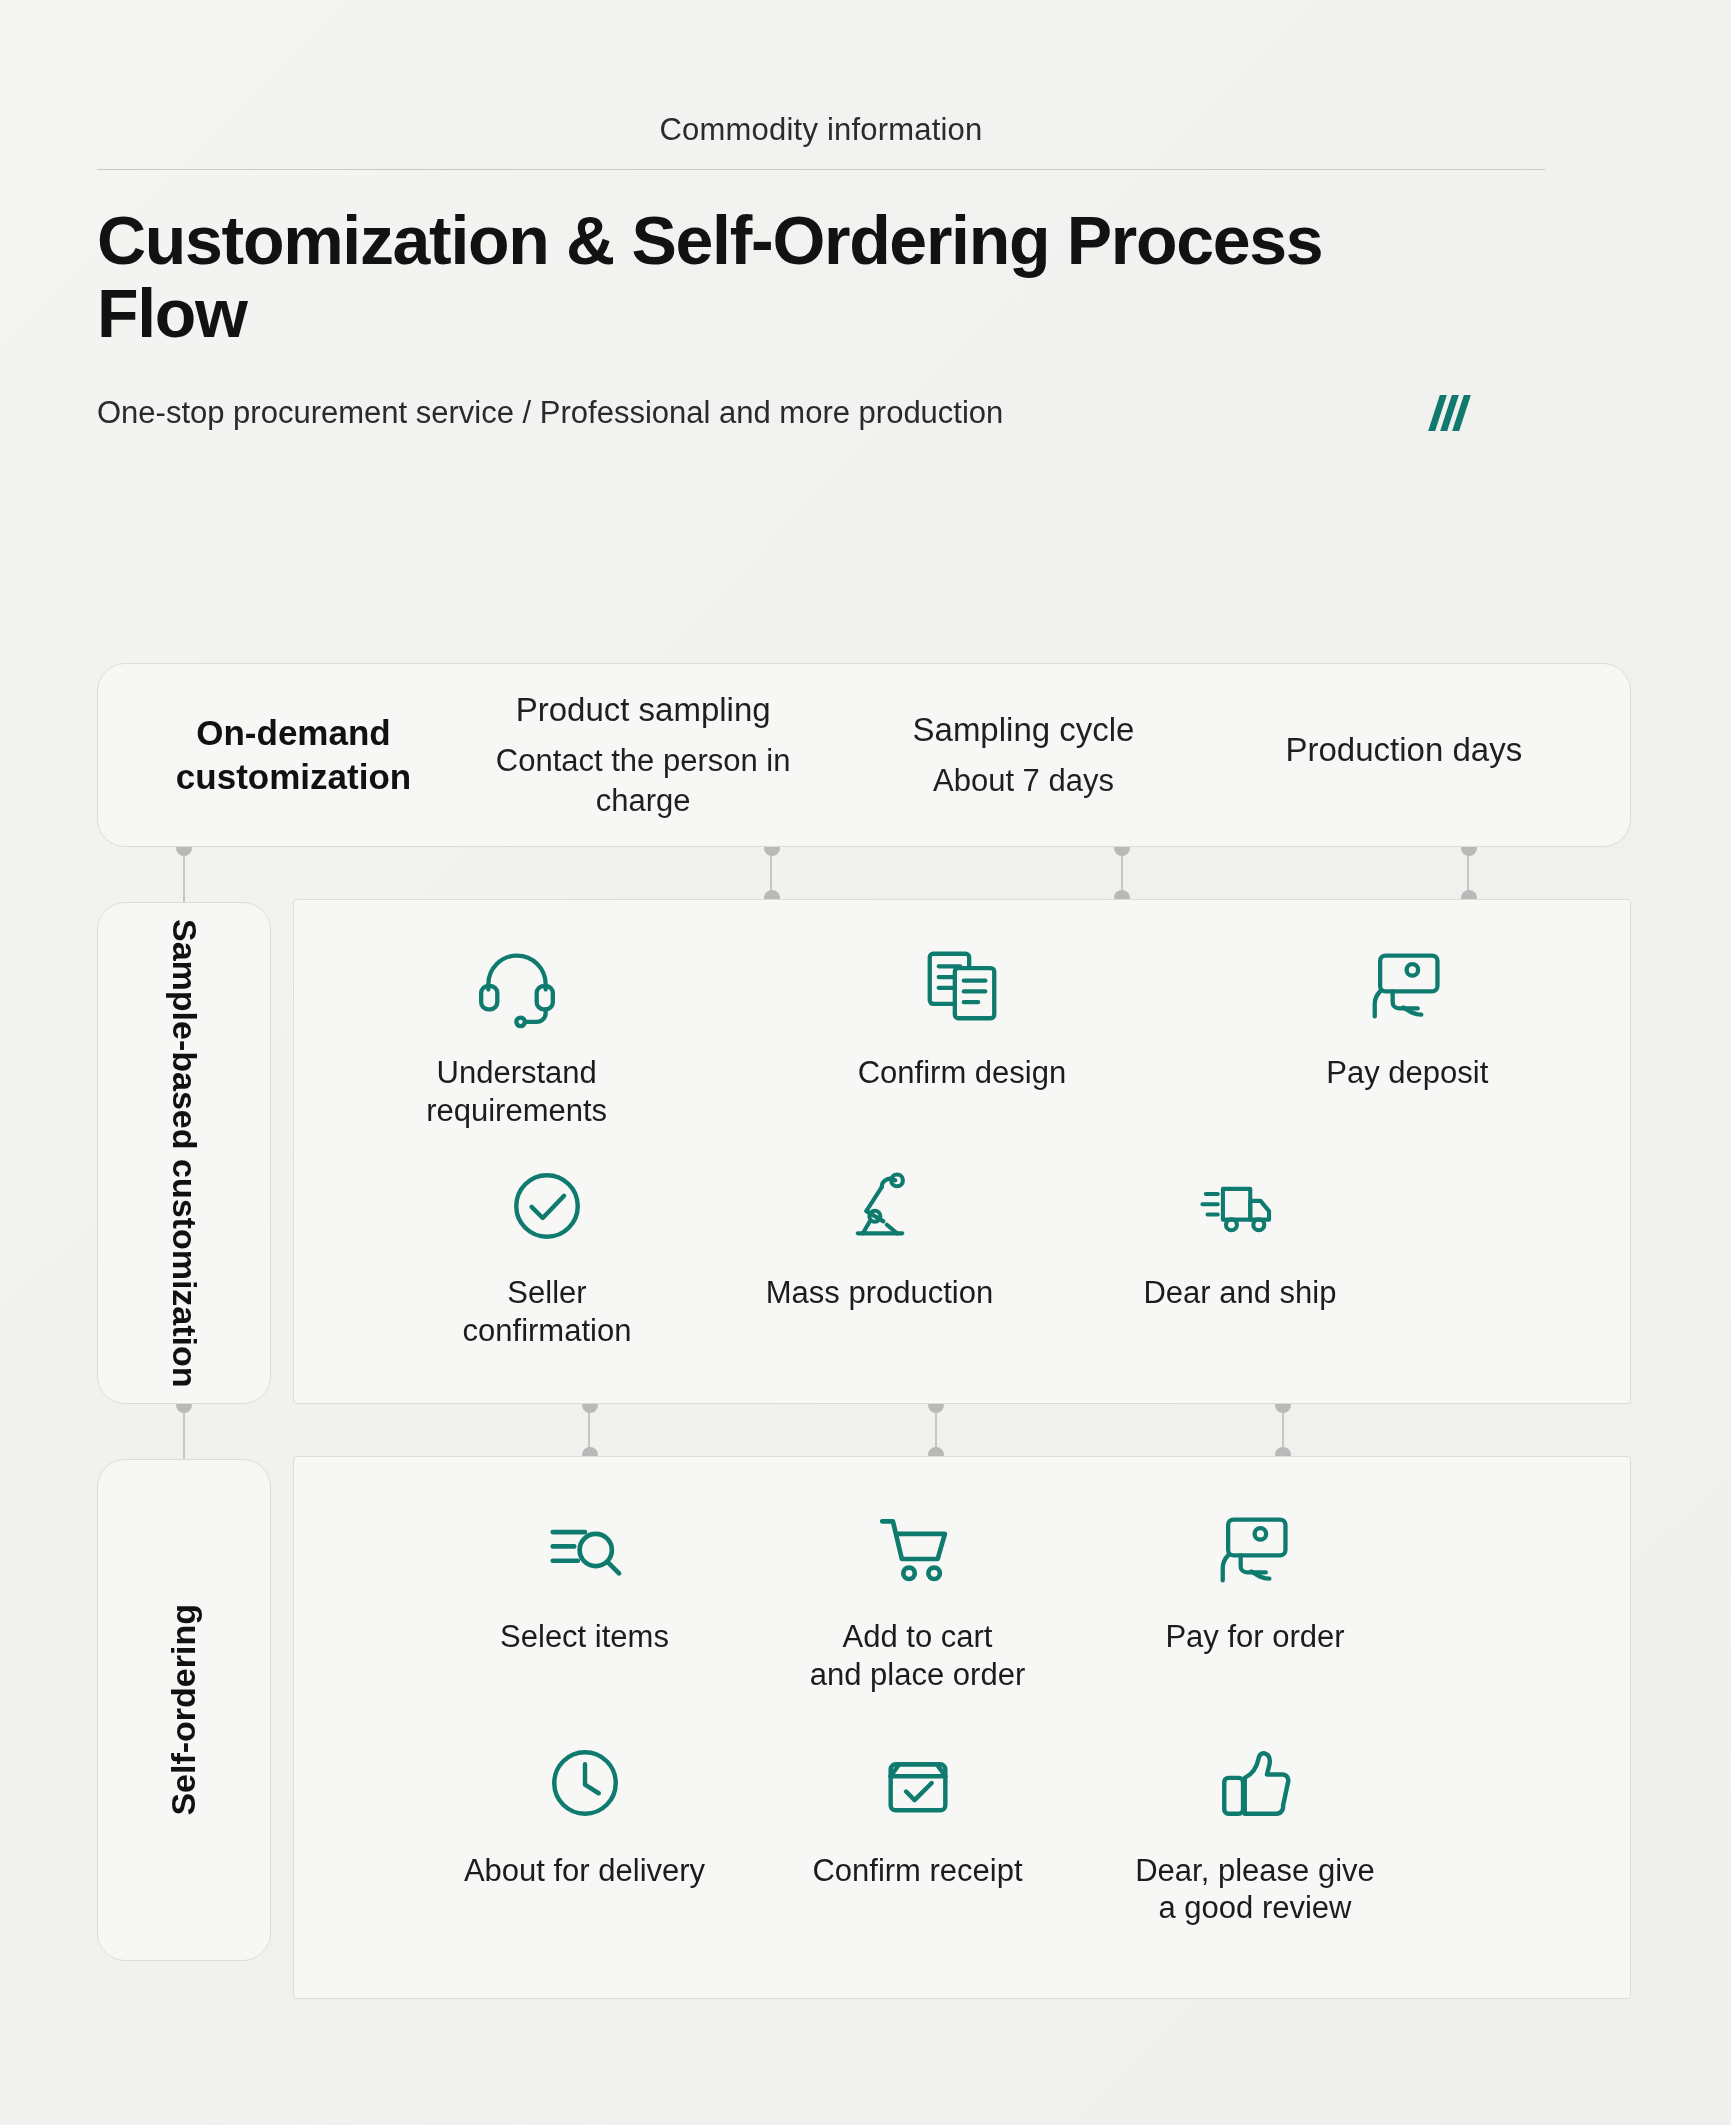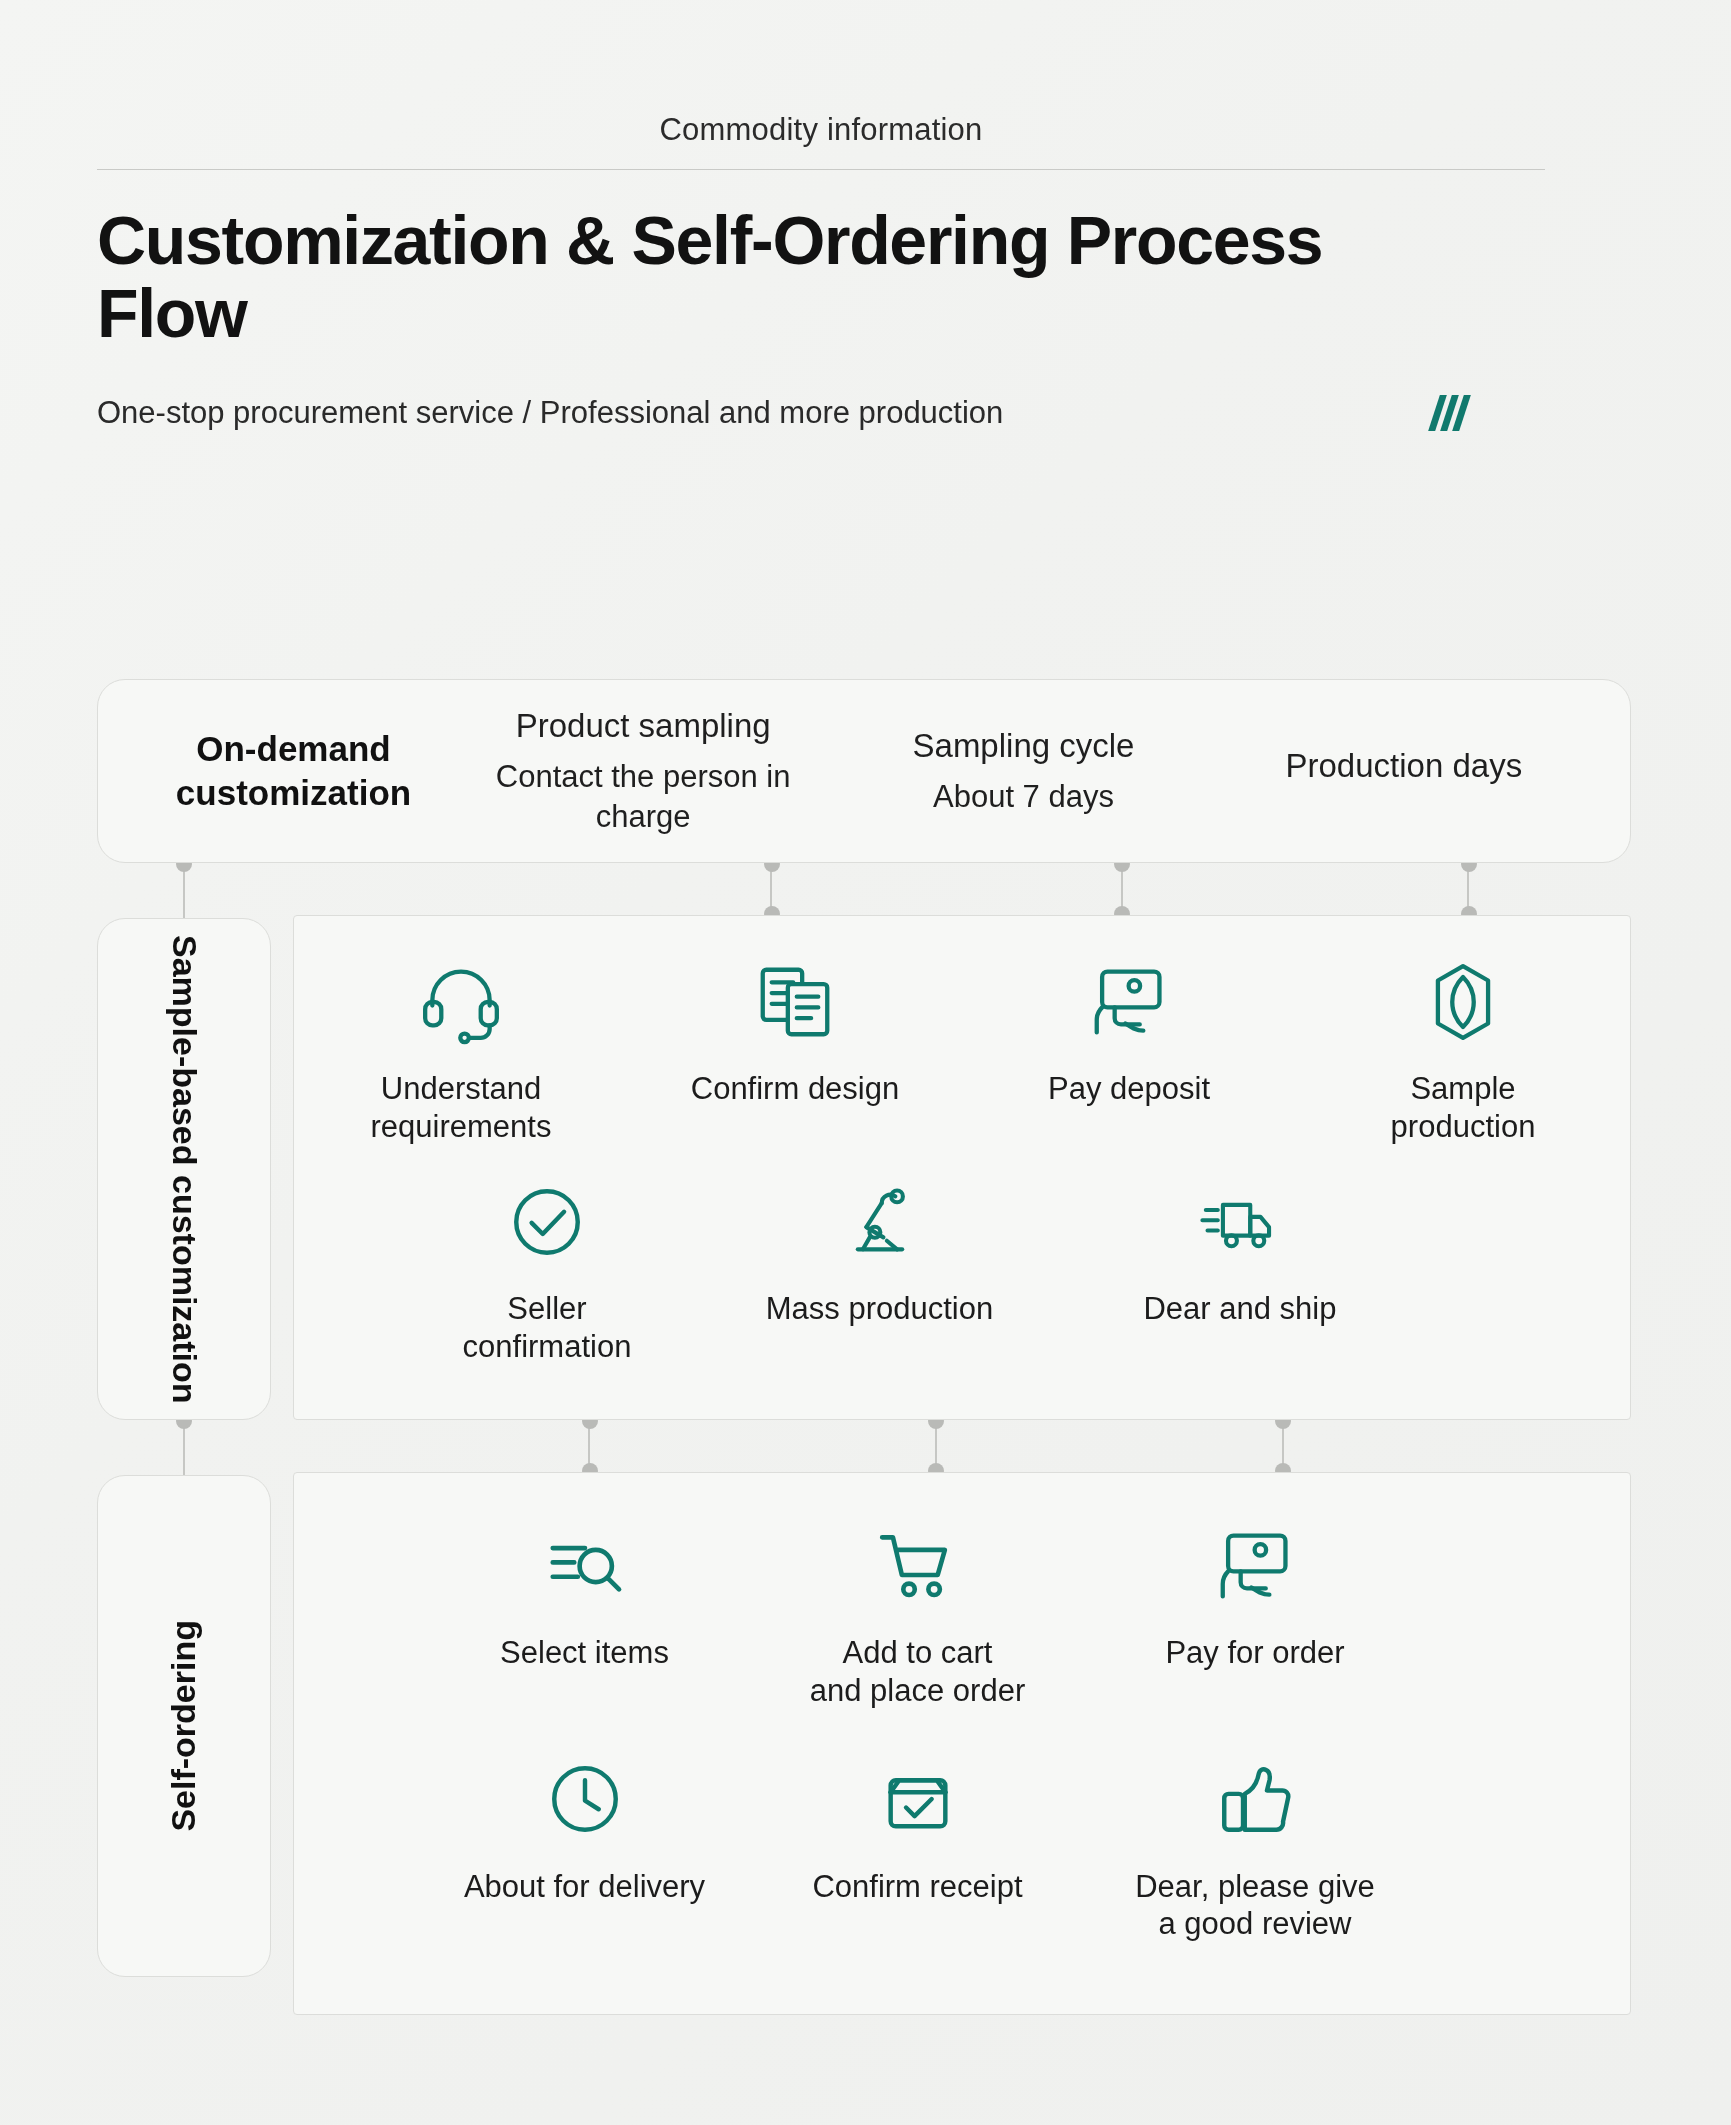--- a/index.html
+++ b/index.html
@@ -71,21 +71,21 @@
     width: 6.6px;
     height: 36px;
     background: #10796d;
     transform: skewX(-18deg);
   }
 
   
   .flow {
     position: absolute;
     left: 0;
-    top: 646px;
+    top: 630px;
     width: 1692px;
     height: 1462px;
   }
 
   .card {
     position: absolute;
     background: #f7f8f6;
     border: 1.5px solid #dcddda;
     border-radius: 28px;
     box-sizing: border-box;
@@ -296,30 +296,20 @@
               <rect x="9" y="7" width="32" height="20" rx="3"></rect>
               <circle cx="27" cy="15" r="3.2"></circle>
               <path d="M9 27c-2 2-3 4-3 7v7"></path>
               <path d="M16 27v6c0 2 1.5 3.5 3.5 3.5H30"></path>
               <path d="M22 36c3 2 6 4 10 4"></path>
             </svg>
           </div>
           <div class="label">Pay deposit</div>
         </div>
 
-        <div class="step">
-          <div class="icon">
-            <svg width="86" height="86" viewBox="0 0 48 48" fill="none" stroke="#0f7a6e" stroke-width="2.4" stroke-linecap="round" stroke-linejoin="round">
-              <path d="M24 4l14 8v24l-14 8-14-8V12z"></path>
-              <path d="M24 10c4 4 6 9 6 14s-2 10-6 14c-4-4-6-9-6-14s2-10 6-14z"></path>
-            </svg>
-          </div>
-          <div class="label">Sample
-production</div>
-        </div>
       </div>
 
       <div class="steps-row" style="padding-top:20.6px; justify-content:flex-start; padding-left:103px;">
         <div class="step" style="width:300px;">
           <div class="icon">
             <svg width="82" height="82" viewBox="0 0 48 48" fill="none" stroke="#0f7a6e" stroke-width="2.6" stroke-linecap="round" stroke-linejoin="round">
               <circle cx="24" cy="24" r="18"></circle>
               <path d="M15 24.5l6.5 6.5L34 18"></path>
             </svg>
           </div>

